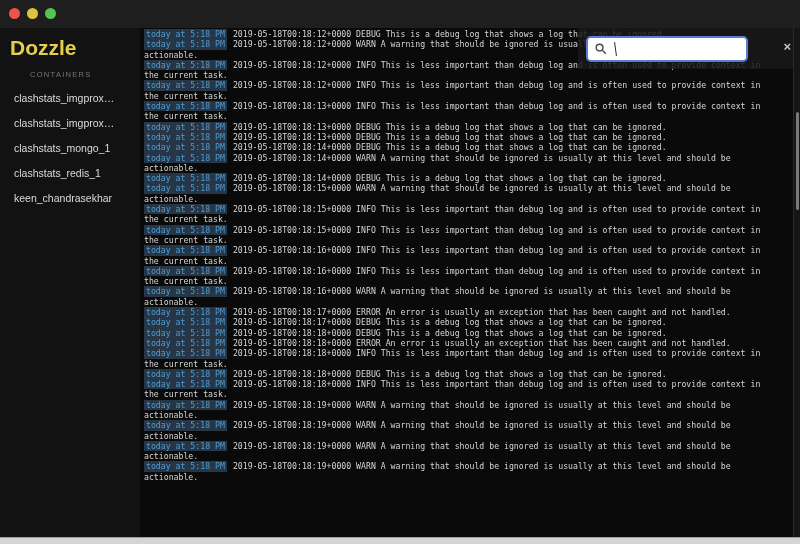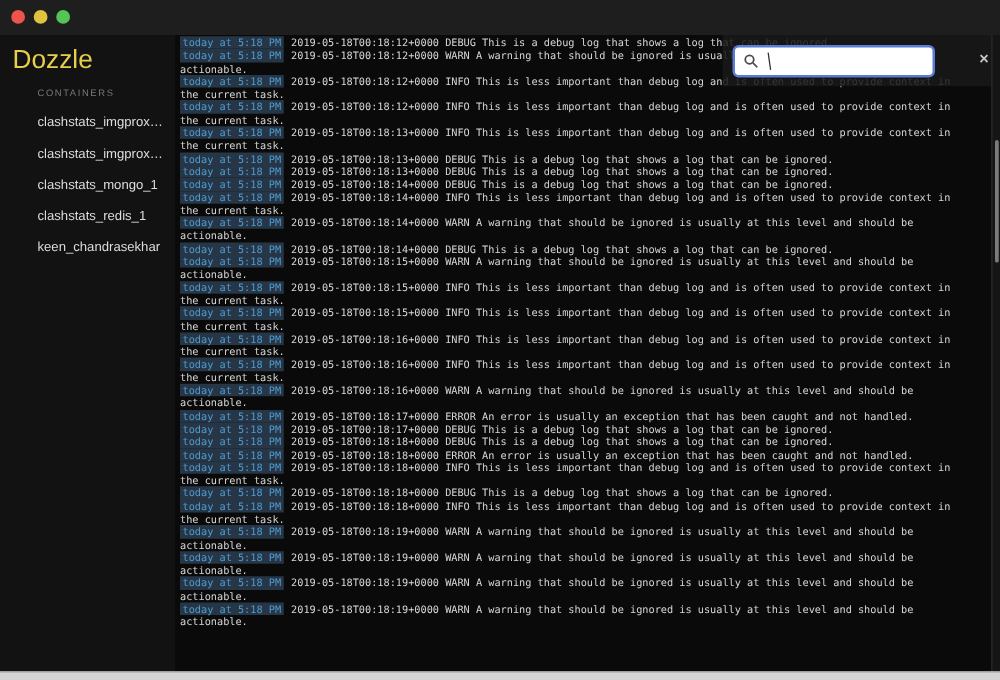--- a/index.html
+++ b/index.html
@@ -5,24 +5,24 @@
   html,body{margin:0;padding:0;background:#000;}
   #window{position:relative;width:800px;height:544px;overflow:hidden;background:#0a0a0a;font-family:"Liberation Sans",sans-serif;}
 
   
   .titlebar{position:absolute;left:0;top:0;width:800px;height:28px;background:#1e1e1e;}
   .dot{position:absolute;top:8px;width:11px;height:11px;border-radius:50%;}
   .dot.d1{left:9px;}  .dot.d2{left:27px;} .dot.d3{left:45px;}
 
   
   .sidebar{position:absolute;left:0;top:28px;width:140px;bottom:6px;background:#121212;}
-  .brand{position:absolute;left:10px;top:8px;font-size:21px;font-weight:400;color:var(--yellow);}
+  .brand{position:absolute;left:10px;top:8px;font-size:21px;font-weight:700;color:var(--yellow);}
   .section-label{position:absolute;left:10px;top:42px;font-size:7.5px;letter-spacing:1.3px;color:#787878;margin-left:20px;}
   .container-list{position:absolute;left:0;top:58px;right:0;}
-  .side-item{height:25px;line-height:25px;padding-left:30px;font-size:10.5px;color:#dcdcdc;white-space:nowrap;overflow:hidden;cursor:pointer;}
+  .side-item{height:25px;line-height:25px;padding-left:14px;font-size:10.5px;color:#dcdcdc;white-space:nowrap;overflow:hidden;cursor:pointer;}
   .side-item.active{background:var(--green);color:#fff;margin-left:7px;margin-right:19px;padding-left:7px;border-radius:2px;}
 
   
   .logview{position:absolute;left:140px;top:28px;right:6px;bottom:6px;background:#0a0a0a;overflow:hidden;
            font-family:"DejaVu Sans Mono","Liberation Mono",monospace;font-size:8.2px;line-height:10.3px;color:var(--logtext);
            padding:1px 0 0 4px;}
   .entry{width:627px;margin:0;}
   .ts{display:inline-block;background:var(--tsbg);color:var(--tsblue);padding:0 2px;margin-right:6px;}
 
   
@@ -64,21 +64,20 @@
 
   <main class="logview" id="log-list">
       <div class="entry"><span class="ts">today at 5:18 PM</span>2019-05-18T00:18:12+0000 DEBUG This is a debug log that shows a log that can be ignored.</div>
       <div class="entry"><span class="ts">today at 5:18 PM</span>2019-05-18T00:18:12+0000 WARN A warning that should be ignored is usually at this level and should be actionable.</div>
       <div class="entry"><span class="ts">today at 5:18 PM</span>2019-05-18T00:18:12+0000 INFO This is less important than debug log and is often used to provide context in the current task.</div>
       <div class="entry"><span class="ts">today at 5:18 PM</span>2019-05-18T00:18:12+0000 INFO This is less important than debug log and is often used to provide context in the current task.</div>
       <div class="entry"><span class="ts">today at 5:18 PM</span>2019-05-18T00:18:13+0000 INFO This is less important than debug log and is often used to provide context in the current task.</div>
       <div class="entry"><span class="ts">today at 5:18 PM</span>2019-05-18T00:18:13+0000 DEBUG This is a debug log that shows a log that can be ignored.</div>
       <div class="entry"><span class="ts">today at 5:18 PM</span>2019-05-18T00:18:13+0000 DEBUG This is a debug log that shows a log that can be ignored.</div>
       <div class="entry"><span class="ts">today at 5:18 PM</span>2019-05-18T00:18:14+0000 DEBUG This is a debug log that shows a log that can be ignored.</div>
-      <div class="entry"><span class="ts">today at 5:18 PM</span>2019-05-18T00:18:14+0000 INFO This is less important than debug log and is often used to provide context in the current task.</div>
       <div class="entry"><span class="ts">today at 5:18 PM</span>2019-05-18T00:18:14+0000 WARN A warning that should be ignored is usually at this level and should be actionable.</div>
       <div class="entry"><span class="ts">today at 5:18 PM</span>2019-05-18T00:18:14+0000 DEBUG This is a debug log that shows a log that can be ignored.</div>
       <div class="entry"><span class="ts">today at 5:18 PM</span>2019-05-18T00:18:15+0000 WARN A warning that should be ignored is usually at this level and should be actionable.</div>
       <div class="entry"><span class="ts">today at 5:18 PM</span>2019-05-18T00:18:15+0000 INFO This is less important than debug log and is often used to provide context in the current task.</div>
       <div class="entry"><span class="ts">today at 5:18 PM</span>2019-05-18T00:18:15+0000 INFO This is less important than debug log and is often used to provide context in the current task.</div>
       <div class="entry"><span class="ts">today at 5:18 PM</span>2019-05-18T00:18:16+0000 INFO This is less important than debug log and is often used to provide context in the current task.</div>
       <div class="entry"><span class="ts">today at 5:18 PM</span>2019-05-18T00:18:16+0000 INFO This is less important than debug log and is often used to provide context in the current task.</div>
       <div class="entry"><span class="ts">today at 5:18 PM</span>2019-05-18T00:18:16+0000 WARN A warning that should be ignored is usually at this level and should be actionable.</div>
       <div class="entry"><span class="ts">today at 5:18 PM</span>2019-05-18T00:18:17+0000 ERROR An error is usually an exception that has been caught and not handled.</div>
       <div class="entry"><span class="ts">today at 5:18 PM</span>2019-05-18T00:18:17+0000 DEBUG This is a debug log that shows a log that can be ignored.</div>

